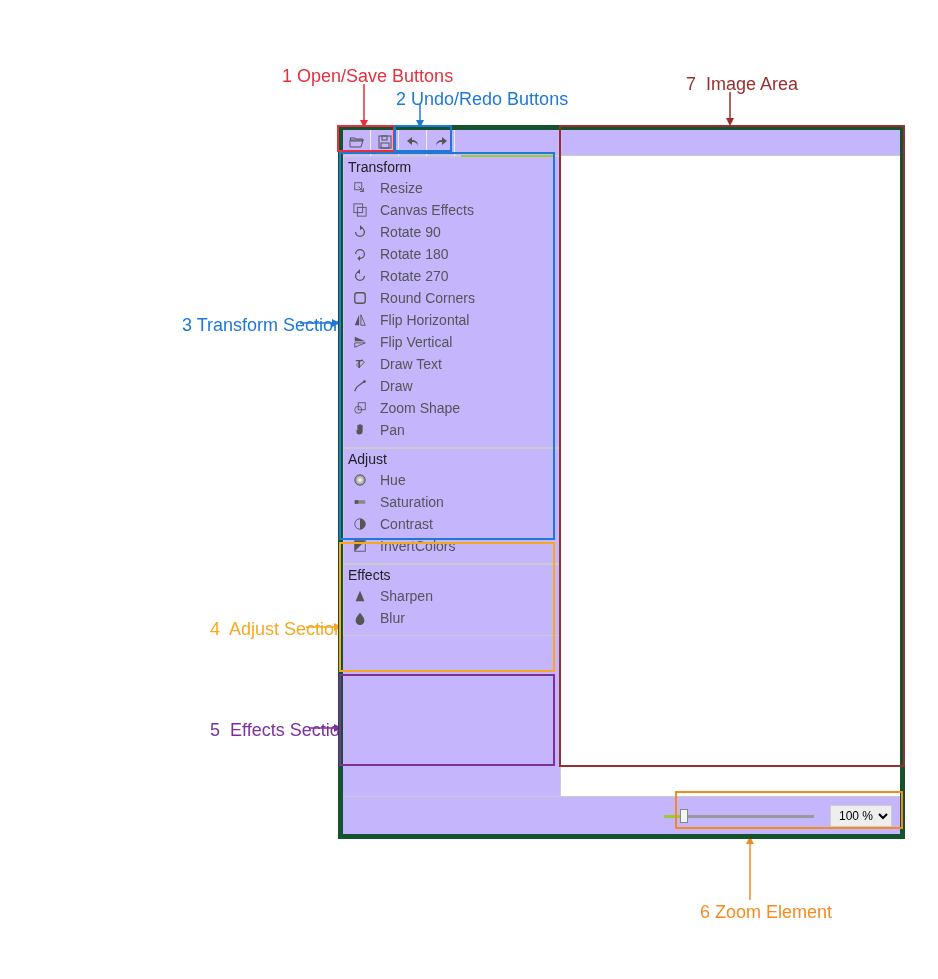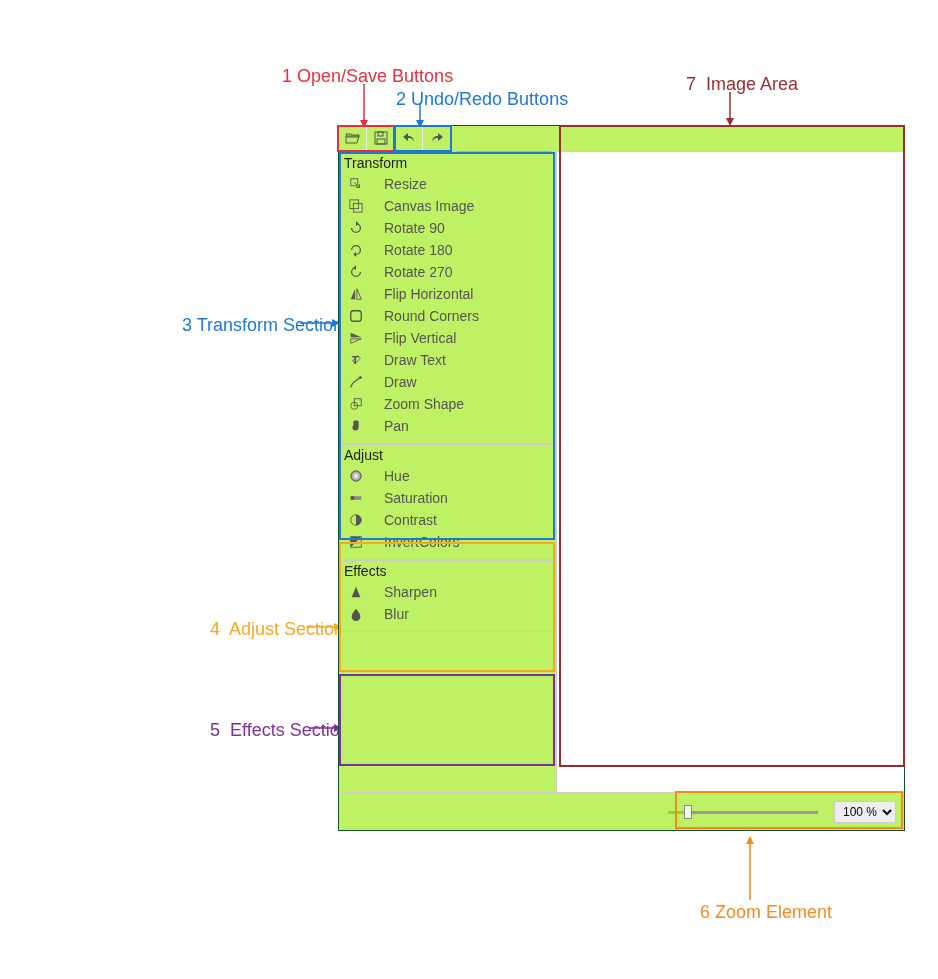--- a/index.html
+++ b/index.html
@@ -17,22 +17,22 @@
     white-space: nowrap;
   }
   .arrow-line { position: absolute; }
 
   
   .editor {
     position: absolute;
     left: 338px;
     top: 125px;
     width: 567px;
-    border: 1px solid #14532d;
-    background: #bef264;
+    border: 5px solid #14532d;
+    background: #c4b5fd;
   }
   .toolbar {
     display: flex;
     height: 26px;
     border-bottom: 1px solid #ccc;
   }
   .tb-btn {
     width: 28px;
     height: 26px;
     display: flex; align-items: center; justify-content: center;
@@ -62,21 +62,21 @@
     font-size: 14px;
     color: #222;
     padding: 0 4px 2px 4px;
   }
   .section-item {
     display: flex;
     align-items: flex-end;
     padding: 3px 4px 3px 8px;
     color: #555;
     cursor: pointer;
-    gap: 20px;
+    gap: 12px;
   }
   .section-item .icon-slot {
     width: 16px; height: 16px; display: flex; align-items: center; justify-content: center;
   }
   .section-item span.label-text { color: #555; font-size: 14px; }
 
   .image-area {
     flex: 1;
     background: #fff;
     min-height: 640px;
@@ -231,21 +231,21 @@
             </span>
             <span class="label-text">Resize</span>
           </div>
           <div class="section-item">
             <span class="icon-slot">
               <svg viewBox="0 0 16 16" width="14" height="14">
                 <rect x="1" y="1" width="10" height="10" fill="none" stroke="#555"></rect>
                 <rect x="5" y="5" width="10" height="10" fill="none" stroke="#555"></rect>
               </svg>
             </span>
-            <span class="label-text">Canvas Image</span>
+            <span class="label-text">Canvas Effects</span>
           </div>
           <div class="section-item">
             <span class="icon-slot">
               <svg viewBox="0 0 16 16" width="14" height="14">
                 <path d="M8 3 A5 5 0 1 1 3 8" fill="none" stroke="#555" stroke-width="1.5"></path>
                 <polygon points="8,0 11,3 8,6" fill="#555"></polygon>
               </svg>
             </span>
             <span class="label-text">Rotate 90</span>
           </div>
@@ -263,33 +263,33 @@
               <svg viewBox="0 0 16 16" width="14" height="14">
                 <path d="M8 3 A5 5 0 1 0 13 8" fill="none" stroke="#555" stroke-width="1.5"></path>
                 <polygon points="8,0 5,3 8,6" fill="#555"></polygon>
               </svg>
             </span>
             <span class="label-text">Rotate 270</span>
           </div>
           <div class="section-item">
             <span class="icon-slot">
               <svg viewBox="0 0 16 16" width="14" height="14">
+                <rect x="2" y="2" width="12" height="12" rx="3" fill="none" stroke="#555" stroke-width="1.5"></rect>
+              </svg>
+            </span>
+            <span class="label-text">Round Corners</span>
+          </div>
+          <div class="section-item">
+            <span class="icon-slot">
+              <svg viewBox="0 0 16 16" width="14" height="14">
                 <polygon points="2,14 7,2 7,14" fill="#555"></polygon>
                 <polygon points="14,14 9,2 9,14" fill="none" stroke="#555"></polygon>
               </svg>
             </span>
             <span class="label-text">Flip Horizontal</span>
-          </div>
-          <div class="section-item">
-            <span class="icon-slot">
-              <svg viewBox="0 0 16 16" width="14" height="14">
-                <rect x="2" y="2" width="12" height="12" rx="3" fill="none" stroke="#555" stroke-width="1.5"></rect>
-              </svg>
-            </span>
-            <span class="label-text">Round Corners</span>
           </div>
           <div class="section-item">
             <span class="icon-slot">
               <svg viewBox="0 0 16 16" width="14" height="14">
                 <polygon points="2,2 14,7 2,7" fill="#555"></polygon>
                 <polygon points="2,14 14,9 2,9" fill="none" stroke="#555"></polygon>
               </svg>
             </span>
             <span class="label-text">Flip Vertical</span>
           </div>

